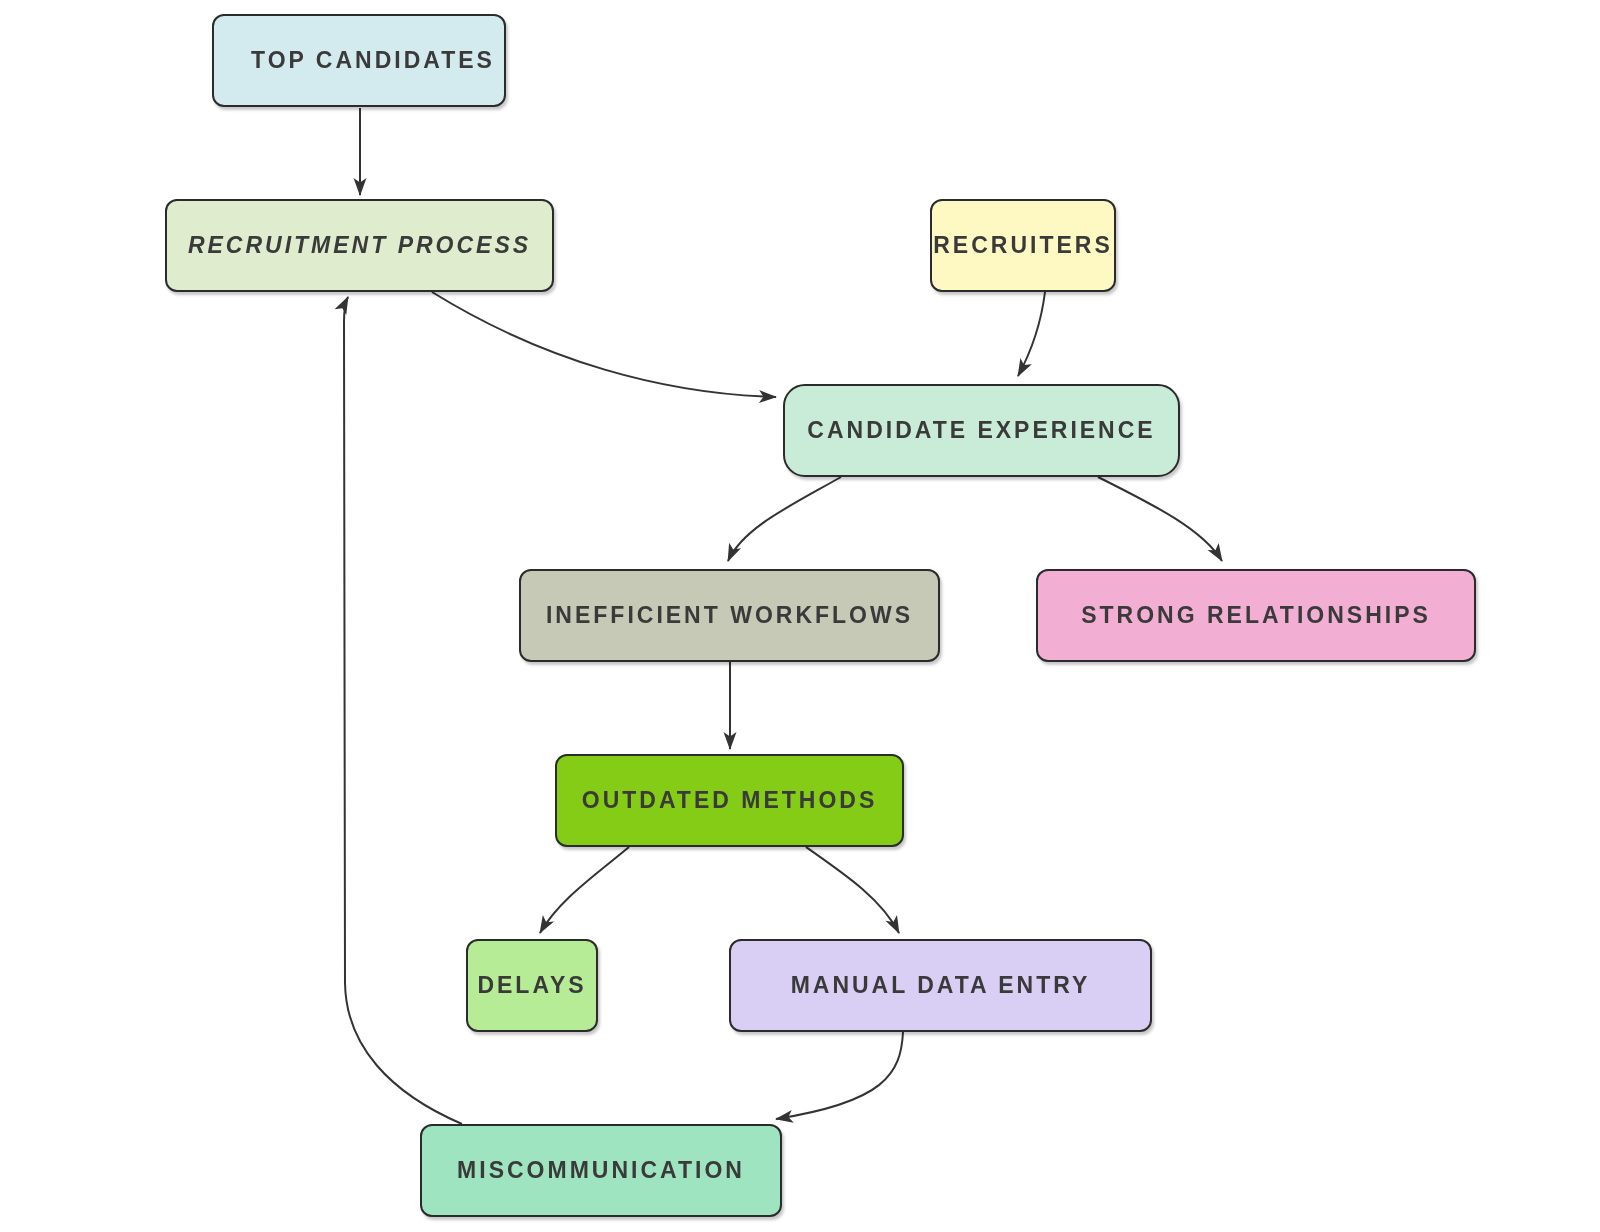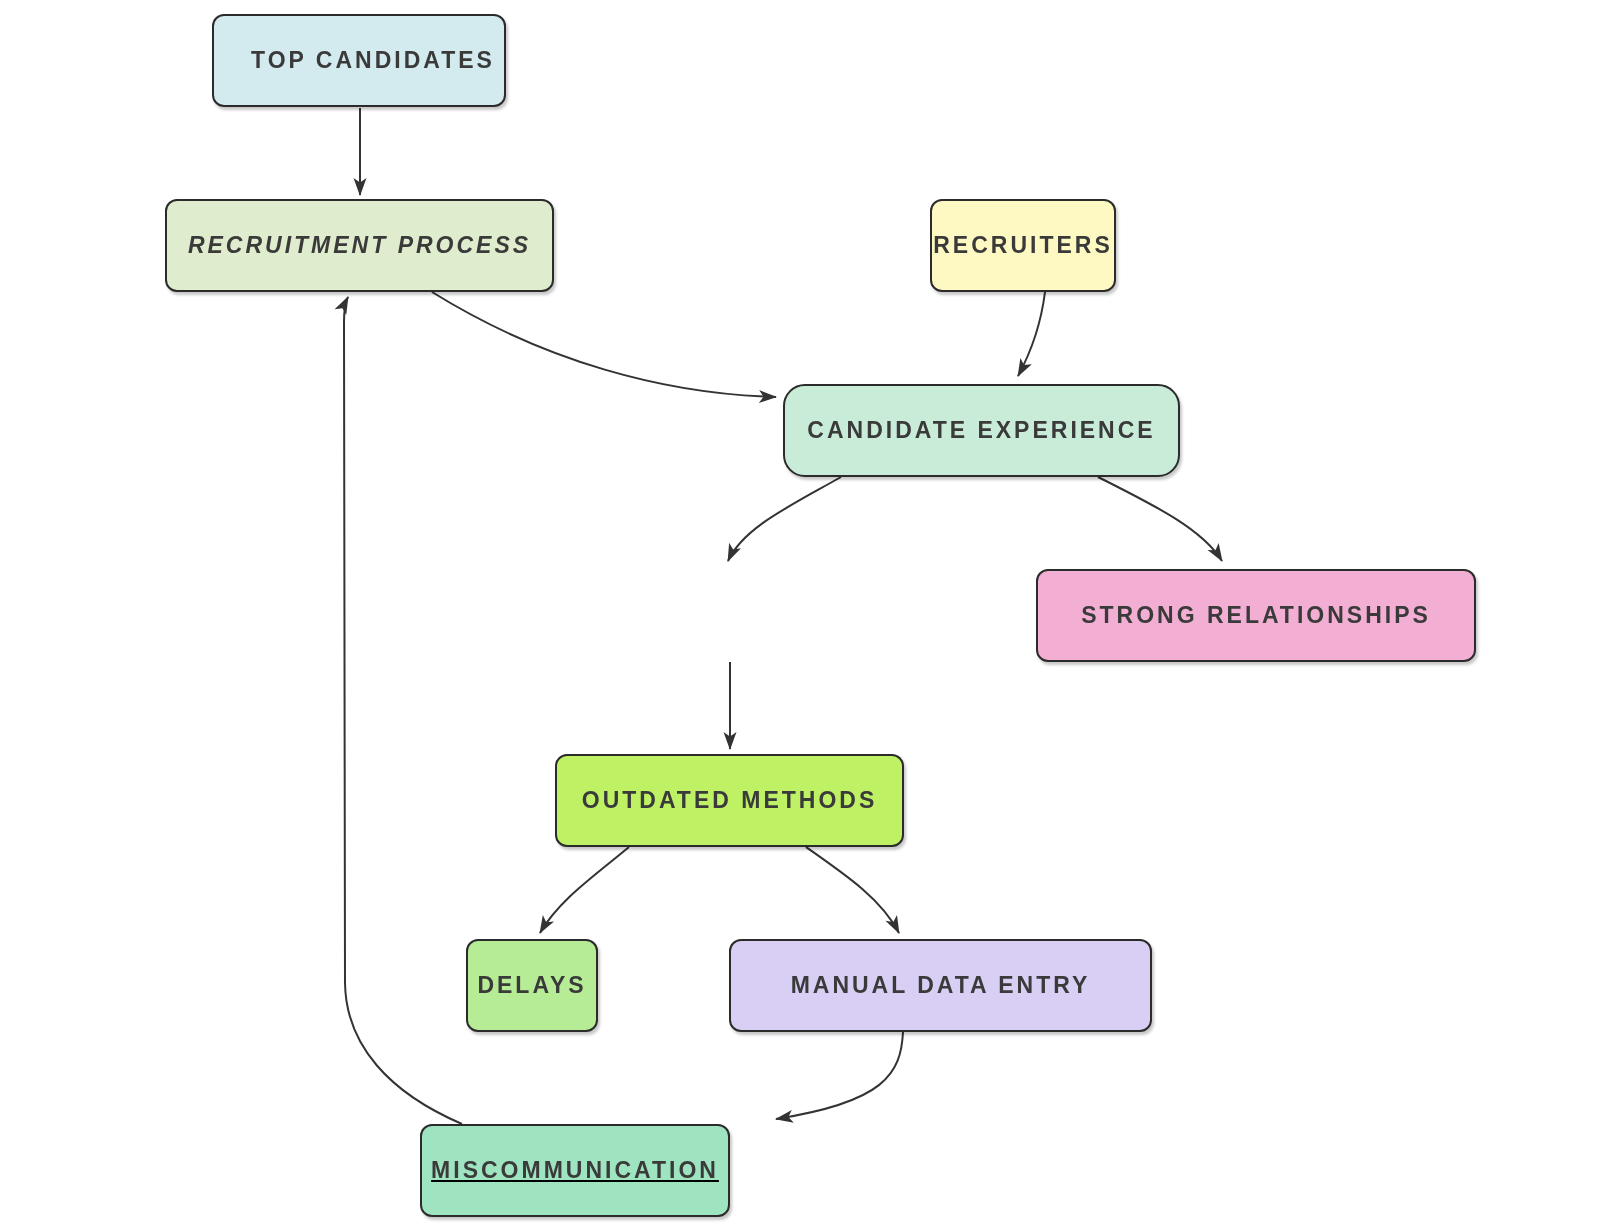--- a/index.html
+++ b/index.html
@@ -78,34 +78,37 @@
   </div>
 
   <div class="node" style="left: 930px; top: 199px; width: 186px; background: #fef9c3;">
     <span class="label">RECRUITERS</span>
   </div>
 
   <div class="node" style="left: 783px; top: 384px; width: 397px; background: rgb(201, 236, 217); border-radius: 22px;">
     <span class="label">CANDIDATE EXPERIENCE</span>
   </div>
 
+  <div class="node" style="left: 519px; top: 569px; width: 421px; background: rgb(198, 201, 181);">
+    <span class="label">INEFFICIENT WORKFLOWS</span>
+  </div>
 
   <div class="node" style="left: 1036px; top: 569px; width: 440px; background: rgb(242, 174, 211);">
     <span class="label">STRONG RELATIONSHIPS</span>
   </div>
 
-  <div class="node" style="left: 555px; top: 754px; width: 349px; background: #bef264;">
+  <div class="node" style="left: 555px; top: 754px; width: 349px; background: #84cc16;">
     <span class="label">OUTDATED METHODS</span>
   </div>
 
   <div class="node" style="left: 466px; top: 939px; width: 132px; background: rgb(181, 236, 149);">
     <span class="label">DELAYS</span>
   </div>
 
   <div class="node" style="left: 729px; top: 939px; width: 423px; background: rgb(217, 206, 244);">
     <span class="label">MANUAL DATA ENTRY</span>
   </div>
 
-  <div class="node" style="left: 420px; top: 1124px; width: 310px; background: rgb(159, 228, 192); text-decoration: underline;">
+  <div class="node" style="left: 420px; top: 1124px; width: 362px; background: rgb(159, 228, 192);">
     <span class="label">MISCOMMUNICATION</span>
   </div>
 
 </div>
 
 </body></html>

